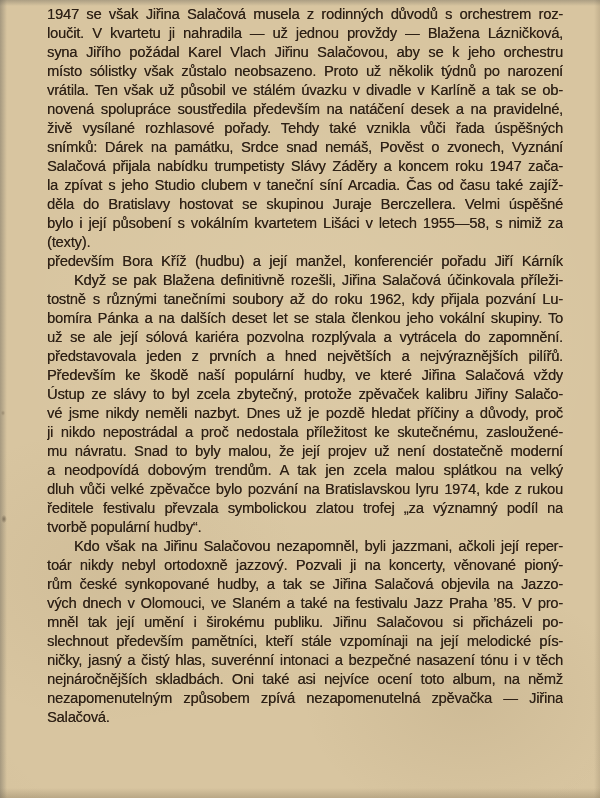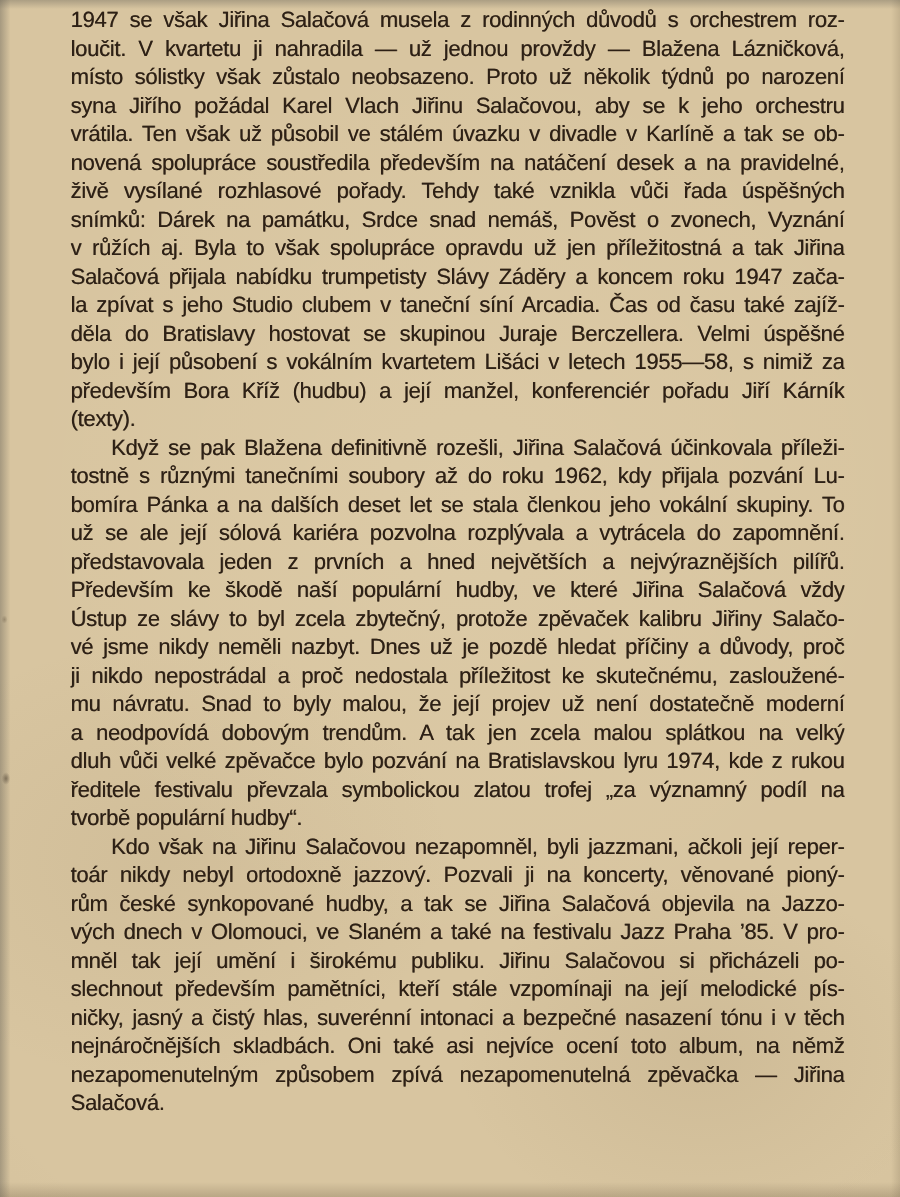--- a/index.html
+++ b/index.html
@@ -48,33 +48,32 @@
   .para.indent .line.first { text-indent: 27px; }
 </style>
 </head>
 <body>
 
 <main class="page">
   <article class="text-block">
       <div class="para">
         <div class="line first">1947 se však Jiřina Salačová musela z rodinných důvodů s orchestrem roz-</div>
         <div class="line">loučit. V kvartetu ji nahradila — už jednou provždy — Blažena Lázničková,</div>
+        <div class="line">syna Jiřího požádal Karel Vlach Jiřinu Salačovou, aby se k jeho orchestru</div>
         <div class="line">místo sólistky však zůstalo neobsazeno. Proto už několik týdnů po narození</div>
-        <div class="line">syna Jiřího požádal Karel Vlach Jiřinu Salačovou, aby se k jeho orchestru</div>
         <div class="line">vrátila. Ten však už působil ve stálém úvazku v divadle v Karlíně a tak se ob-</div>
         <div class="line">novená spolupráce soustředila především na natáčení desek a na pravidelné,</div>
         <div class="line">živě vysílané rozhlasové pořady. Tehdy také vznikla vůči řada úspěšných</div>
         <div class="line">snímků: Dárek na památku, Srdce snad nemáš, Pověst o zvonech, Vyznání</div>
-        <div class="line">v růžích aj. Byla to však spolupráce opravdu už jen příležitostná a tak Jiřina</div>
         <div class="line">Salačová přijala nabídku trumpetisty Slávy Záděry a koncem roku 1947 zača-</div>
         <div class="line">la zpívat s jeho Studio clubem v taneční síní Arcadia. Čas od času také zajíž-</div>
         <div class="line">děla do Bratislavy hostovat se skupinou Juraje Berczellera. Velmi úspěšné</div>
         <div class="line">bylo i její působení s vokálním kvartetem Lišáci v letech 1955—58, s nimiž za</div>
+        <div class="line last">(texty).</div>
         <div class="line">především Bora Kříž (hudbu) a její manžel, konferenciér pořadu Jiří Kárník</div>
-        <div class="line last">(texty).</div>
       </div>
       <div class="para indent">
         <div class="line first">Když se pak Blažena definitivně rozešli, Jiřina Salačová účinkovala příleži-</div>
         <div class="line">tostně s různými tanečními soubory až do roku 1962, kdy přijala pozvání Lu-</div>
         <div class="line">bomíra Pánka a na dalších deset let se stala členkou jeho vokální skupiny. To</div>
         <div class="line">už se ale její sólová kariéra pozvolna rozplývala a vytrácela do zapomnění.</div>
         <div class="line">představovala jeden z prvních a hned největších a nejvýraznějších pilířů.</div>
         <div class="line">Především ke škodě naší populární hudby, ve které Jiřina Salačová vždy</div>
         <div class="line">Ústup ze slávy to byl zcela zbytečný, protože zpěvaček kalibru Jiřiny Salačo-</div>
         <div class="line">vé jsme nikdy neměli nazbyt. Dnes už je pozdě hledat příčiny a důvody, proč</div>

